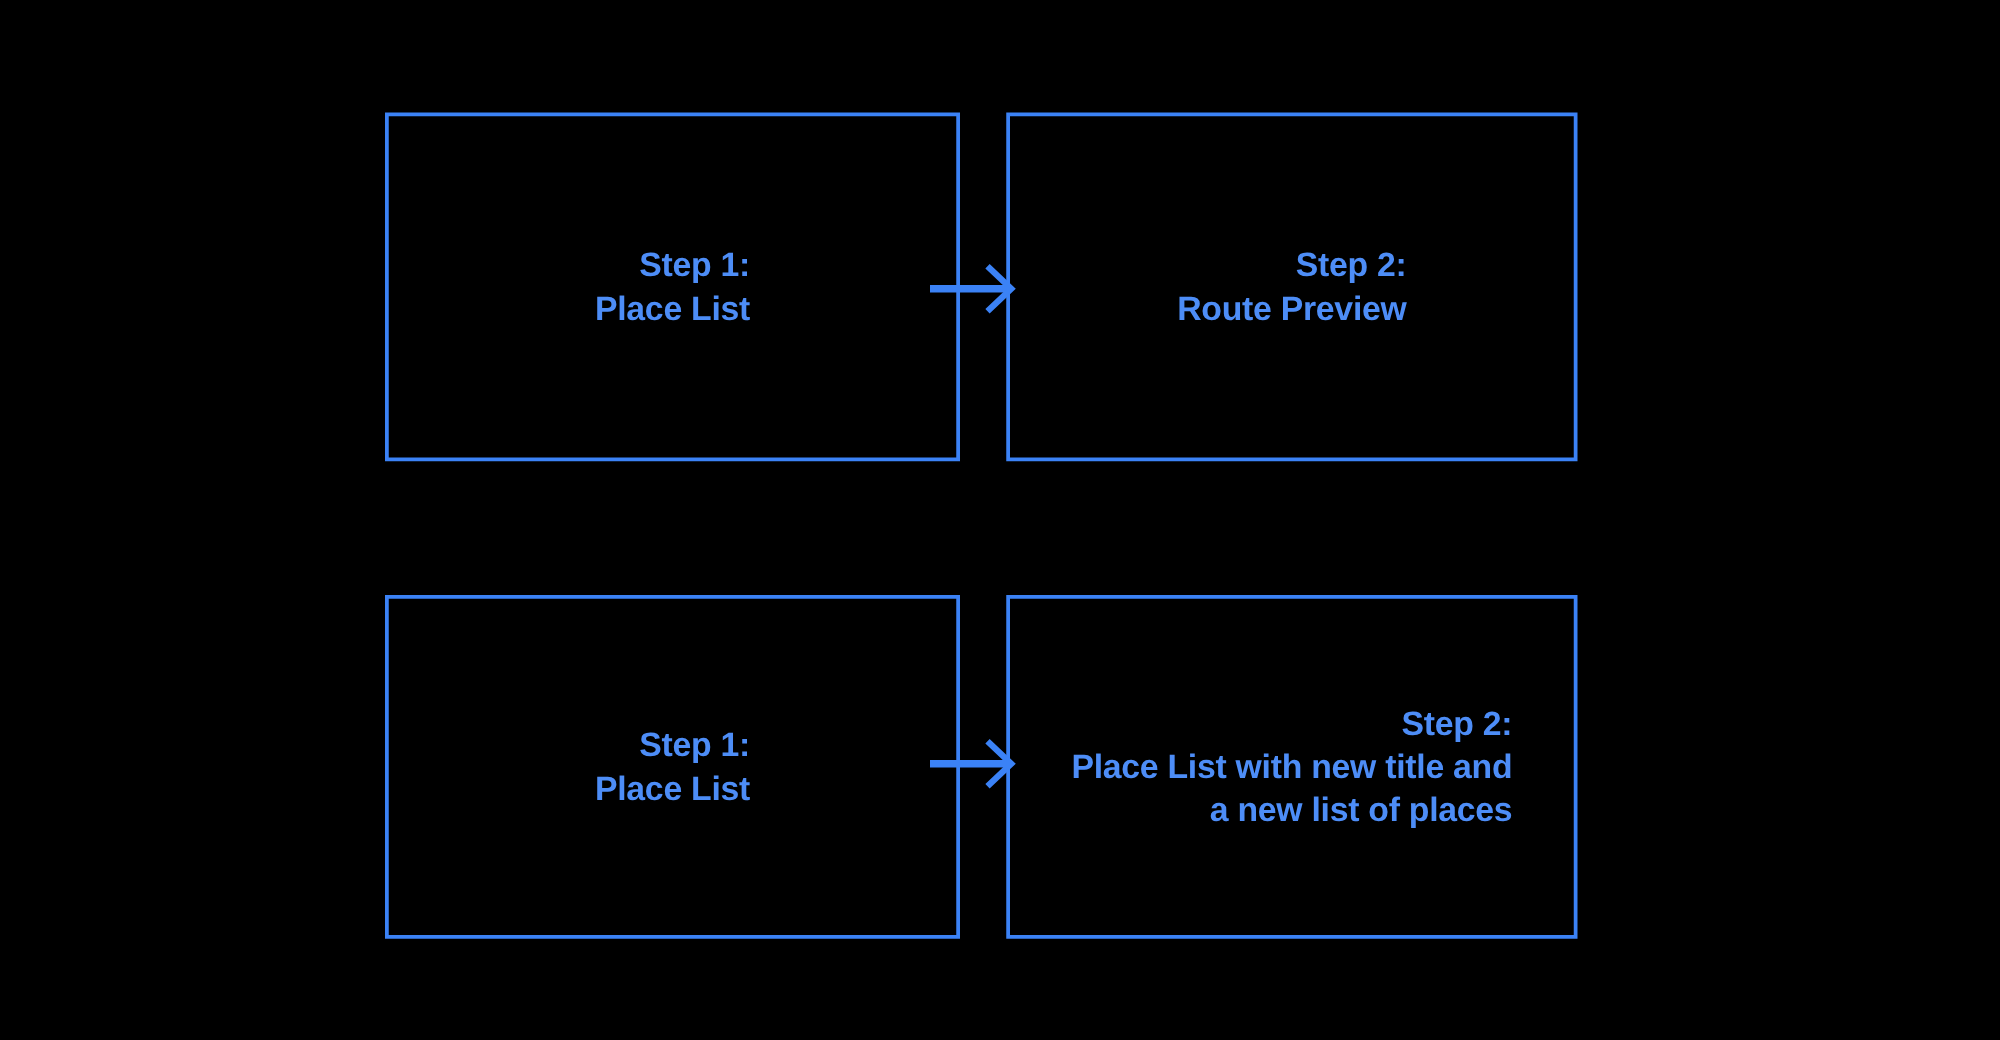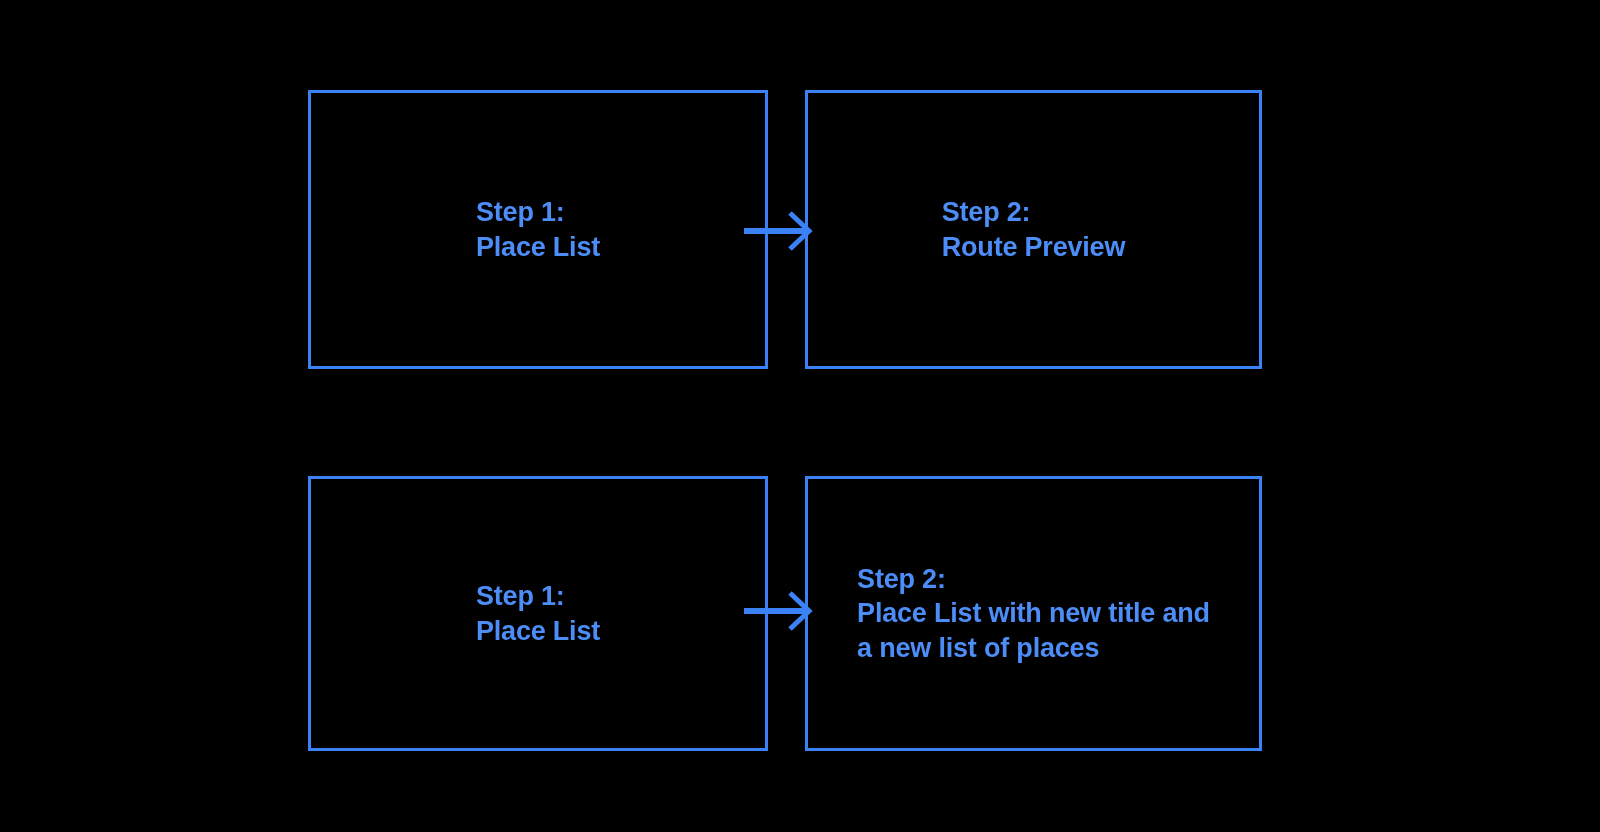--- a/index.html
+++ b/index.html
@@ -26,21 +26,21 @@
     position: absolute;
     box-sizing: border-box;
     border: 3px solid #3b82f6;
     background: transparent;
     display: flex;
     align-items: center;
     justify-content: center;
   }
 
   .step-label {
-    text-align: left;
+    text-align: right;
     color: #4d8df7;
     font-family: "Liberation Sans", sans-serif;
     font-weight: bold;
     font-size: 27px;
     line-height: 1.28;
     letter-spacing: -0.2px;
     white-space: pre-line;
     padding: 0 14px;
   }
 

